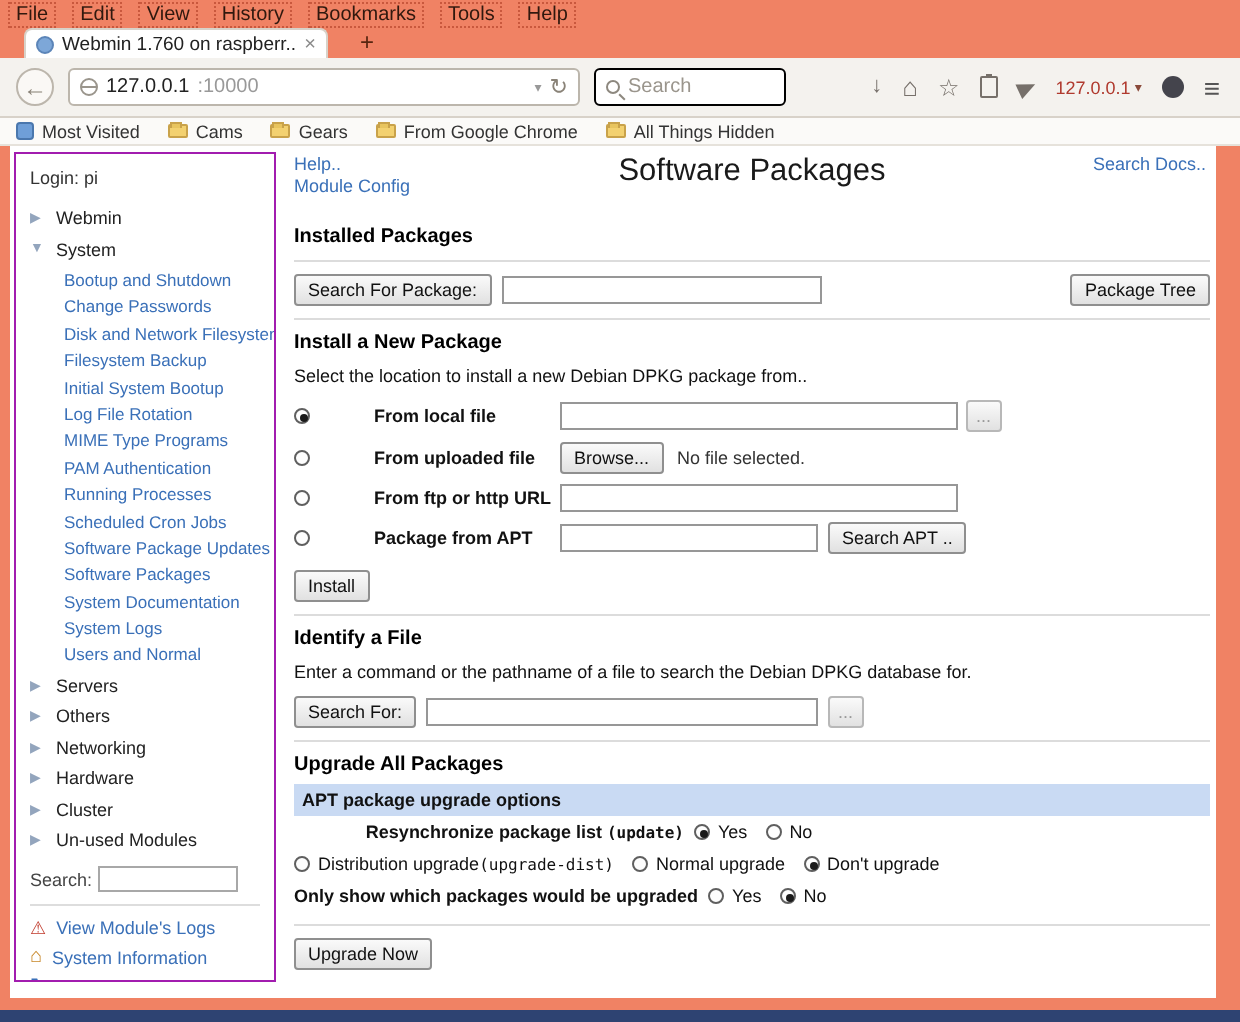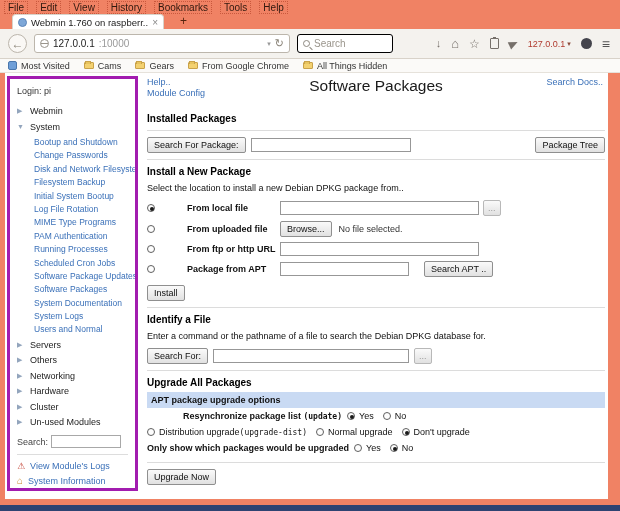--- a/index.html
+++ b/index.html
@@ -46,21 +46,21 @@
   .bm { display:flex; align-items:center; gap:4px; white-space:nowrap; }
   .bm-folder { width:10px; height:7px; background:#f3d170; border:1px solid #c9a24a; border-radius:1px; position:relative; flex:none; }
   .bm-folder::before { content:""; position:absolute; top:-2px; left:0; width:4px; height:2px; background:#e8c45e; border:1px solid #c9a24a; border-bottom:none; }
   .bm-grid { width:9px; height:9px; background:#6f9fd8; border:1px solid #4a77ad; border-radius:2px; flex:none; }
 
   
   .content { flex:1; background:#fff; border-left:5px solid #f08264; border-right:12px solid #f08264; display:flex; overflow:hidden; }
   .strip-coral { height:6px; background:#f08264; }
   .strip-navy { height:6px; background:#2e4372; }
 
-  .sidebar { width:131px; margin:3px 0 8px 2px; border:3px solid #a21caf; background:#fff; padding:7px 0 0 7px; font-size:9px; overflow:hidden; flex:none; }
+  .sidebar { width:131px; margin:3px 0 8px 2px; border:1px solid #a21caf; background:#fff; padding:7px 0 0 7px; font-size:9px; overflow:hidden; flex:none; }
   .login { color:#333; margin-bottom:10px; }
   .cat { display:flex; align-items:center; gap:5px; margin:5.5px 0; color:#222; }
   .cat .arr { color:#93a5bd; font-size:7px; width:8px; flex:none; }
   a.leaf { display:block; color:#3a70b8; font-size:8.5px; margin:3.4px 0; padding-left:17px; white-space:nowrap; text-decoration:none; }
   .searchrow { display:flex; align-items:center; gap:3px; margin:8px 0 6px; color:#444; }
   .searchrow input { width:70px; height:13px; border:1px solid #a8a8a8; font-size:9px; font-family:inherit; }
   .sb-divider { border:none; border-top:1px solid #ddd; margin:5px 7px 6px 0; }
   .fl { display:flex; align-items:center; gap:5px; margin:5px 0; }
   .fl a { color:#3a70b8; text-decoration:none; font-size:9px; }
   .fi-warning { color:#c0392b; font-size:9px; line-height:1; }
@@ -286,21 +286,21 @@
           </div>
           <div class="opt">
             <span class="radio"></span>
             <b>From ftp or http URL</b>
             <input class="txt w200" style="">
           </div>
           <div class="opt">
             <span class="radio"></span>
             <b>Package from APT</b>
             <input class="txt w130" style="">
-            <button class="btn" style="margin-left: 15px;">Search APT ..</button>
+            <button class="btn" style="margin-left: 5px;">Search APT ..</button>
           </div>
         </div>
       <div class="installbtn">
         <button class="btn">Install</button>
       </div>
       <hr class="div">
 
       <h2 class="sec">Identify a File</h2>
       <div class="intro">Enter a command or the pathname of a file to search the Debian DPKG database for.</div>
       <div class="row">

